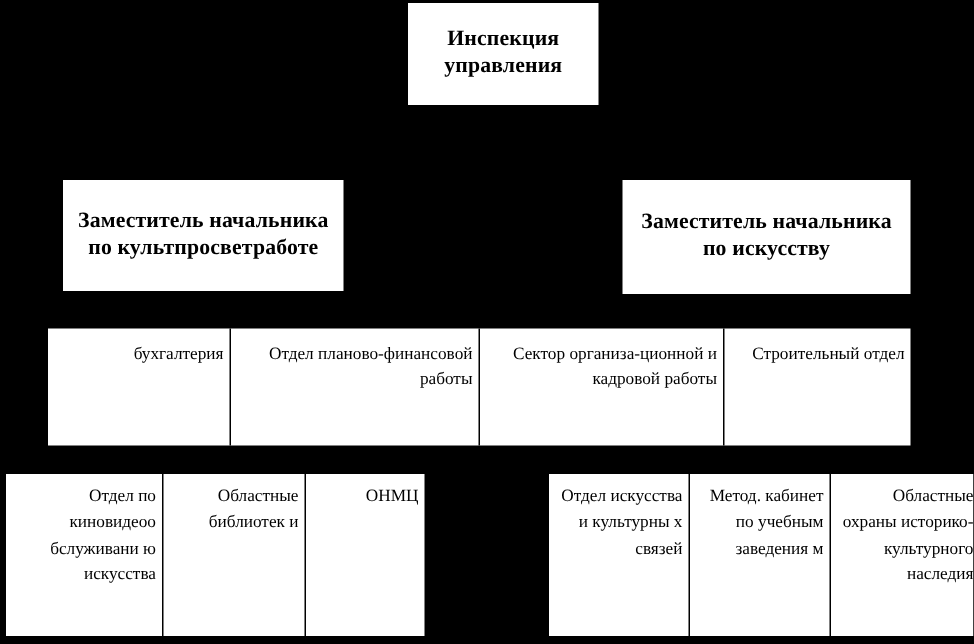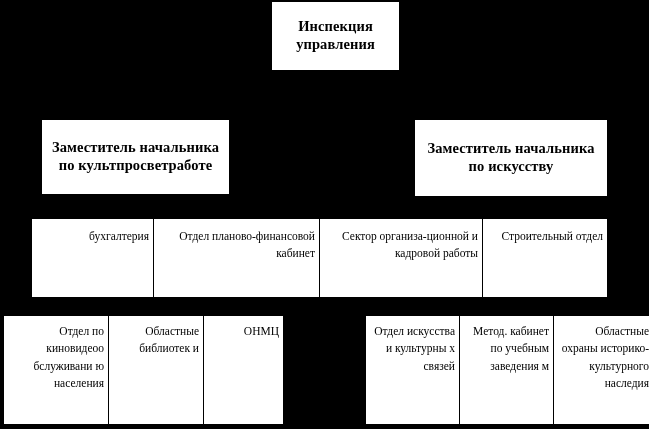--- a/index.html
+++ b/index.html
@@ -86,33 +86,33 @@
 
   <div class="node-box level-2" style="left:415px; top:120px; width:192px; height:76px;">
     <span class="txt">Заместитель начальника по искусству</span>
   </div>
 
   <div class="strip row-3" style="left:32px; top:219px; width:575px; height:78px;">
     <div class="cell" style="width:122px;">
       <span class="txt">бухгалтерия</span>
     </div>
     <div class="cell" style="width:166px;">
-      <span class="txt">Отдел планово-финансовой кабинет</span>
+      <span class="txt">Отдел планово-финансовой работы</span>
     </div>
     <div class="cell" style="width:163px;">
       <span class="txt">Сектор организа-ционной и кадровой работы</span>
     </div>
     <div class="cell" style="width:124px;">
       <span class="txt">Строительный отдел</span>
     </div>
   </div>
 
   <div class="strip row-4" style="left:4px; top:316px; width:279px; height:108px;">
     <div class="cell" style="width:105px;">
-      <span class="txt">Отдел по киновидеоо бслуживани ю населения</span>
+      <span class="txt">Отдел по киновидеоо бслуживани ю искусства</span>
     </div>
     <div class="cell" style="width:95px;">
       <span class="txt">Областные библиотек и</span>
     </div>
     <div class="cell" style="width:79px;">
       <span class="txt">ОНМЦ</span>
     </div>
   </div>
 
   <div class="strip row-4" style="left:350px; top:316px; width:287px; height:108px;margin-left:16px;">

